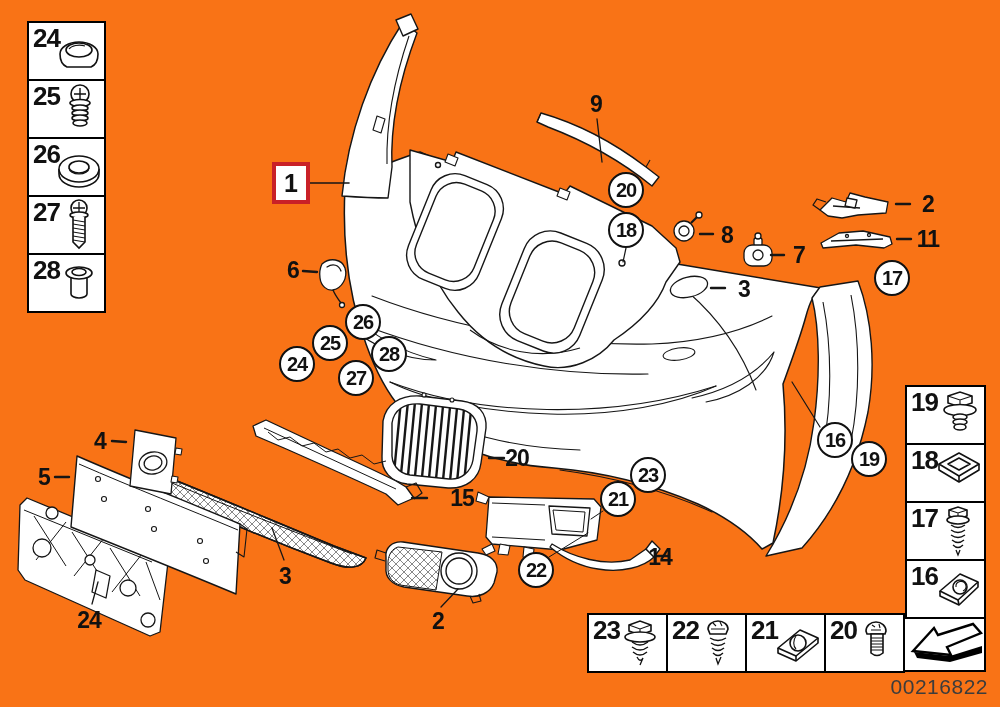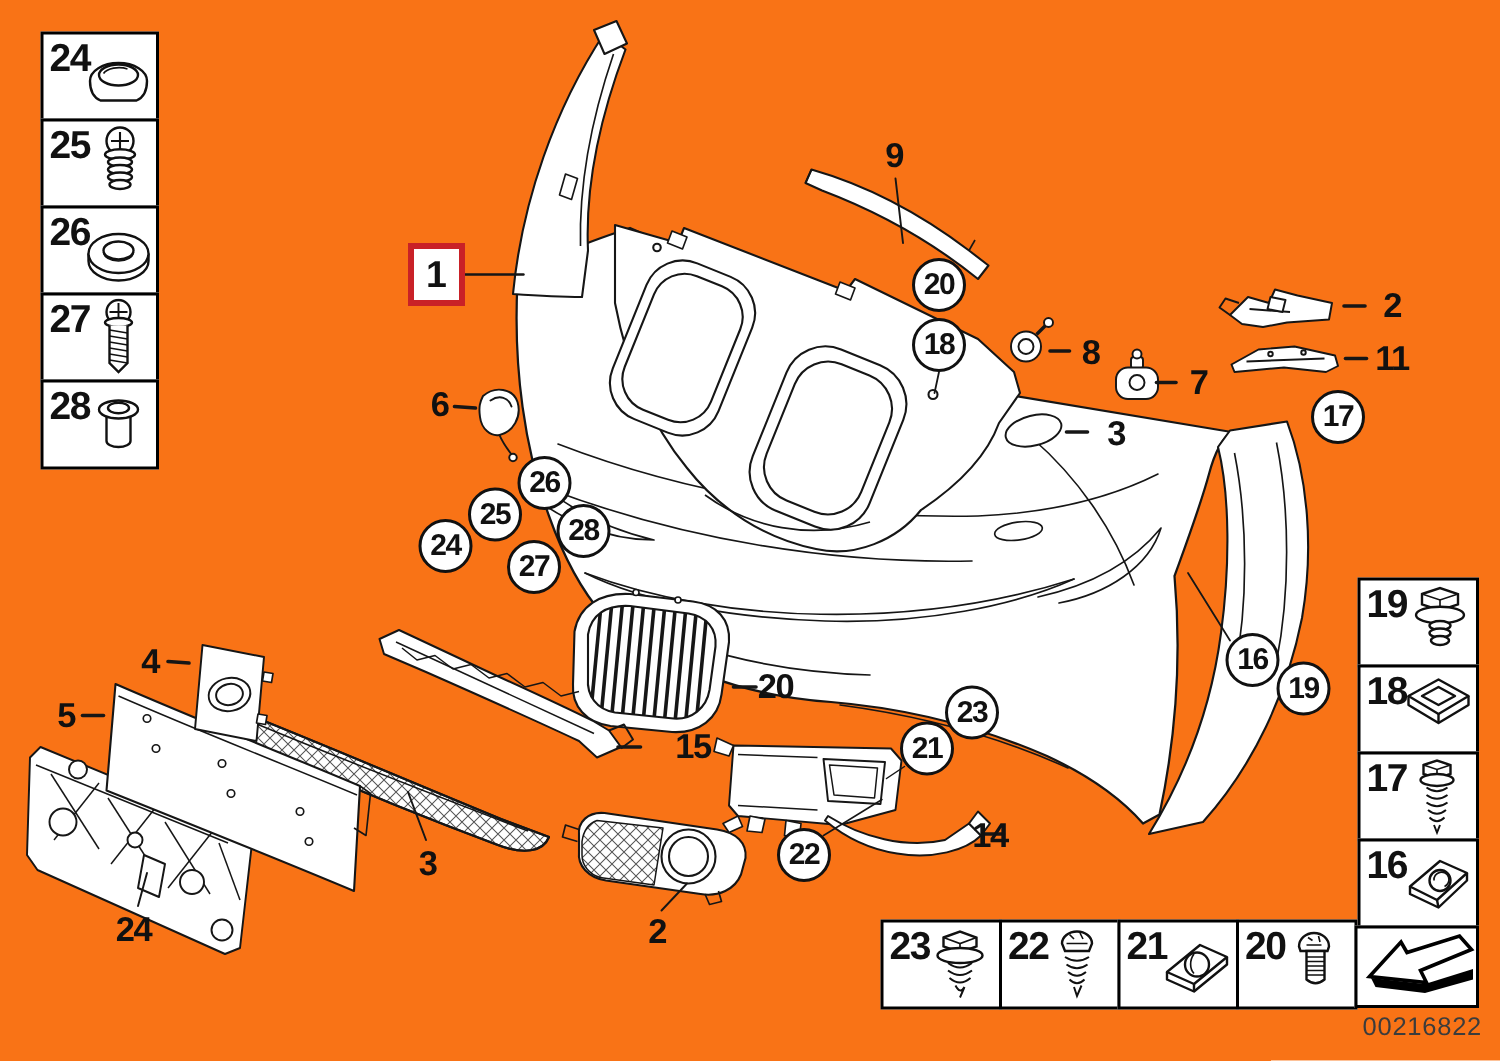--- a/index.html
+++ b/index.html
@@ -11,21 +11,21 @@
   .bicon{position:absolute;right:2px;top:2px;}
   .circ{position:absolute;box-sizing:border-box;width:36px;height:36px;border:2px solid #111;
         border-radius:50%;background:#fff;display:flex;align-items:center;justify-content:center;
         font-size:20px;font-weight:bold;letter-spacing:-1px;}
   .plbl{position:absolute;transform:translate(-50%,-50%);font-size:23px;font-weight:bold;
         letter-spacing:-1px;white-space:nowrap;}
   .hl{position:absolute;box-sizing:border-box;border:4px solid #c92127;background:#fff;
       width:38px;height:42px;display:flex;align-items:center;justify-content:center;
       font-size:25px;font-weight:bold;}
   .stamp{position:absolute;left:880px;top:675px;width:108px;text-align:right;
-         font-size:17px;color:#3c3c3c;letter-spacing:.5px;}
+         font-size:21px;color:#3c3c3c;letter-spacing:.5px;}
   svg *{vector-effect:non-scaling-stroke;}
 </style>
 </head>
 <body>
 
 <div class="stage">
 
   <svg class="art" width="1000" height="707" viewBox="0 0 1000 707">
     <defs>
       <pattern id="mesh" width="8" height="8" patternUnits="userSpaceOnUse">

